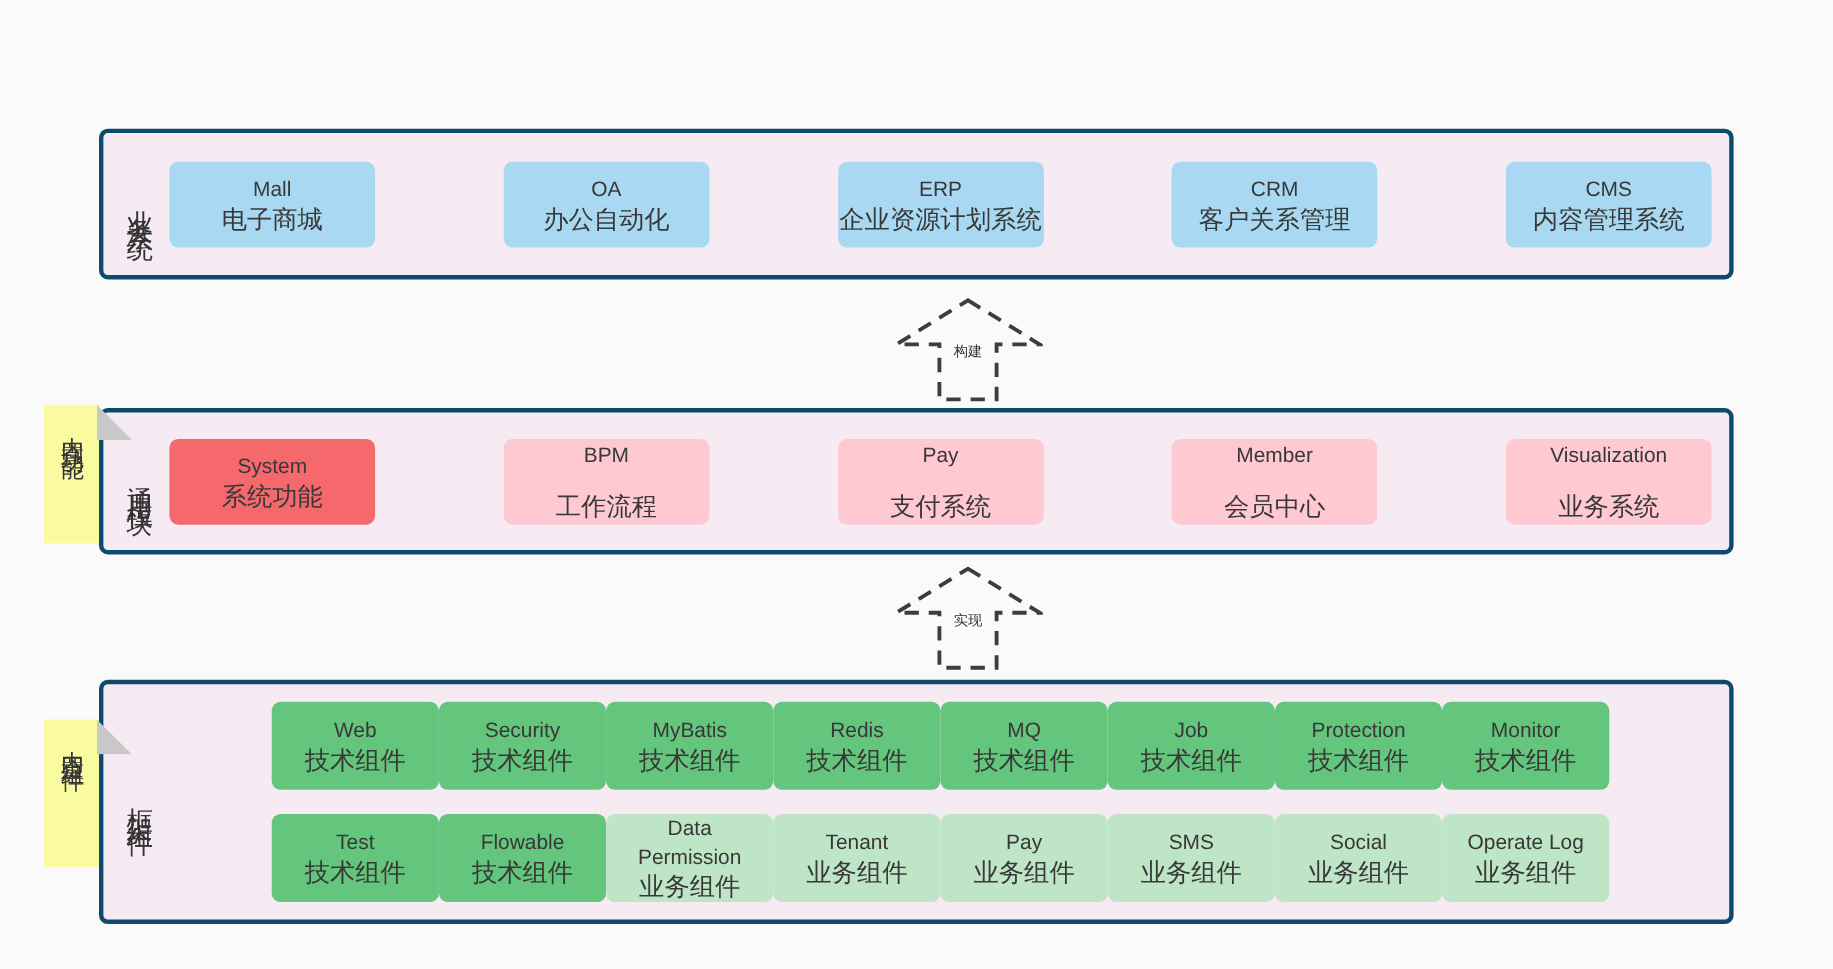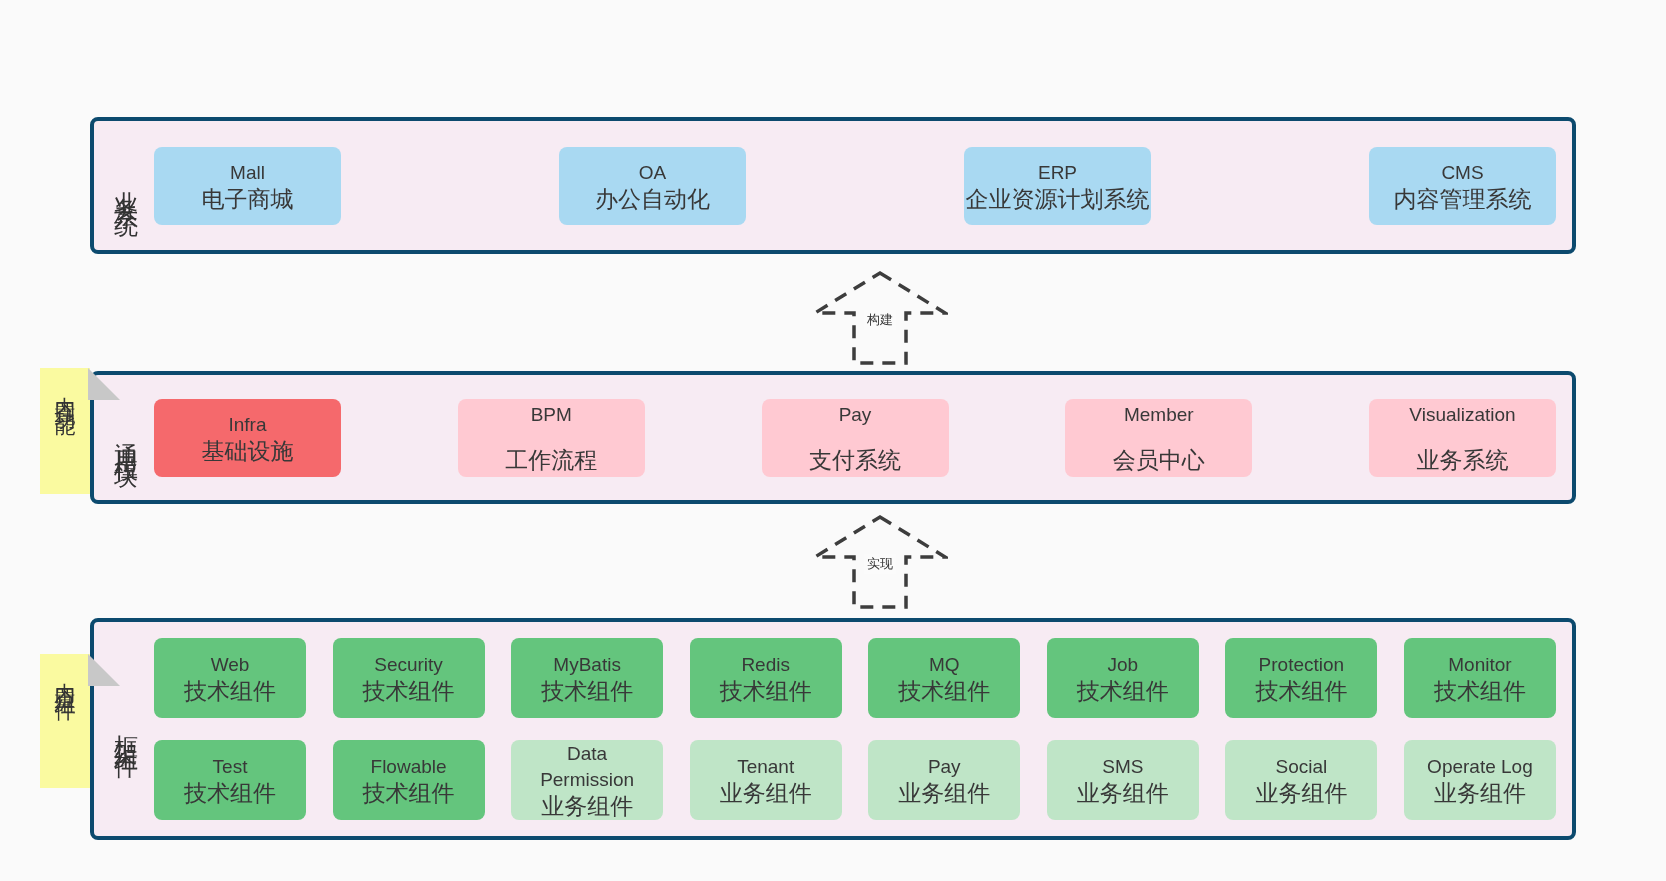--- a/index.html
+++ b/index.html
@@ -23,21 +23,21 @@
     writing-mode:vertical-rl; text-orientation:upright;
     font-size:24px; letter-spacing:7px; color:#333;
     flex:0 0 auto; width:36px; margin-left:12px; text-align:center;
   }
 
   .band-content {
     flex:1; display:flex; align-items:center; justify-content:space-between;
     padding:0 16px 0 12px;
   }
   .band-content.two-rows { flex-direction:column; justify-content:center; gap:22px; }
-  .band-row { display:flex; width:100%; justify-content:space-between; }
+  .band-row { display:flex; width:100%; justify-content:center; }
 
   
   .box {
     border-radius:8px; box-sizing:border-box;
     display:flex; flex-direction:column; align-items:center; justify-content:center;
     text-align:center; line-height:26px;
   }
   .box.wide   { width:187px; height:78px; }
   .box.narrow { width:152px; height:80px; padding:0 10px; }
   .box-title { font-size:19px; }
@@ -96,39 +96,43 @@
       </div>
       <div class="box wide blue">
         <div class="box-title">OA</div>
         <div class="box-sub">办公自动化</div>
       </div>
       <div class="box wide blue">
         <div class="box-title">ERP</div>
         <div class="box-sub">企业资源计划系统</div>
       </div>
       <div class="box wide blue">
+        <div class="box-title">CRM</div>
+        <div class="box-sub">客户关系管理</div>
+      </div>
+      <div class="box wide blue">
         <div class="box-title">CMS</div>
         <div class="box-sub">内容管理系统</div>
       </div>
     </div>
 </section>
 
 <div class="arrow" id="arrow-build">
   <svg viewBox="0 0 136 96">
     <polygon points="68,3 133,43 94,43 94,93 42,93 42,43 3,43" fill="none" stroke="#3d3d3d" stroke-width="3.5" stroke-dasharray="13 9"></polygon>
   </svg>
   <div class="arrow-label">构建</div>
 </div>
 
 <section class="band" id="band-common">
   <div class="band-label">通用模块</div>
   <div class="band-content" id="band1-content">
       <div class="box wide red">
-        <div class="box-title">Infra</div>
-        <div class="box-sub">基础设施</div>
+        <div class="box-title">System</div>
+        <div class="box-sub">系统功能</div>
       </div>
       <div class="box wide pink">
         <div class="box-title">BPM</div>
         <div class="box-sub">工作流程</div>
       </div>
       <div class="box wide pink">
         <div class="box-title">Pay</div>
         <div class="box-sub">支付系统</div>
       </div>
       <div class="box wide pink">

